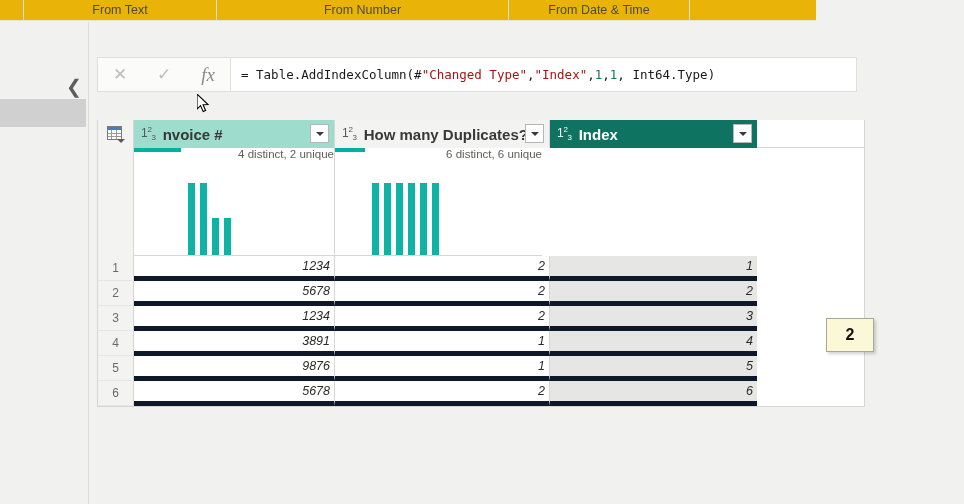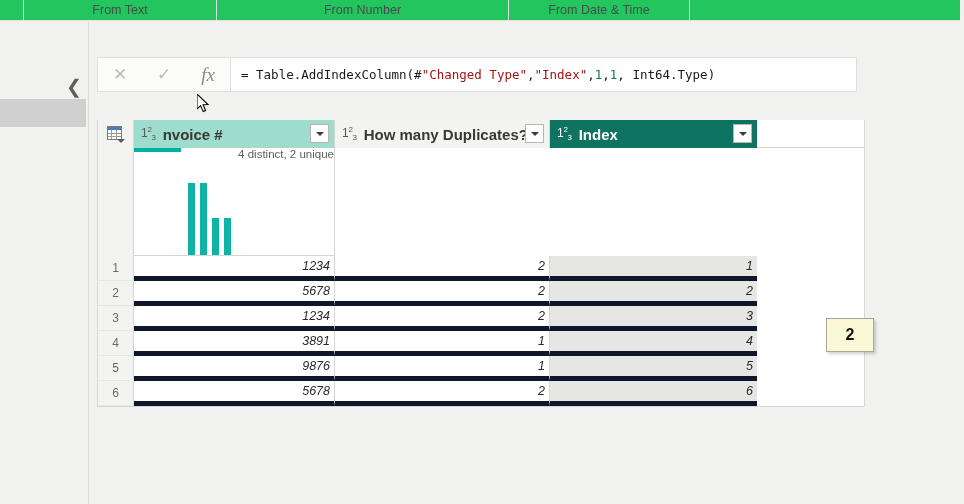--- a/index.html
+++ b/index.html
@@ -6,22 +6,22 @@
   html, body {
     width: 964px; height: 504px;
     background: #f1f1ef;
     font-family: "Liberation Sans", sans-serif;
     overflow: hidden;
   }
 
   
   .ribbon-strip {
     position: absolute; left: 0; top: 0;
-    width: 960px; height: 21px;
-    background: #22c55e;
+    width: 816px; height: 21px;
+    background: #eab308;
     border-bottom: 1px solid #e2e2e0;
     display: flex;
     align-items: center;
   }
   .ribbon-group {
     height: 21px;
     display: flex; align-items: center; justify-content: center;
     font-size: 12.5px;
     color: #4a4a4a;
     border-right: 1px solid #dedede;
@@ -337,20 +337,32 @@
         <div class="q-bars">
           <div class="q-bar" style="height:72px"></div>
           <div class="q-bar" style="height:72px"></div>
           <div class="q-bar" style="height:37px"></div>
           <div class="q-bar" style="height:37px"></div>
         </div>
         <div class="q-label">4 distinct, 2 unique</div>
       </div>
 
 
+      <div class="q-cell" style="width:207px;border-right:none">
+        <div class="q-topbar"></div>
+        <div class="q-bars">
+          <div class="q-bar" style="height:72px"></div>
+          <div class="q-bar" style="height:72px"></div>
+          <div class="q-bar" style="height:72px"></div>
+          <div class="q-bar" style="height:72px"></div>
+          <div class="q-bar" style="height:72px"></div>
+          <div class="q-bar" style="height:72px"></div>
+        </div>
+        <div class="q-label">6 distinct, 6 unique</div>
+      </div>
     </div>
 
     <div>
       <div class="data-row">
         <div class="rownum">1</div>
         <div class="cell" style="width:201px">1234</div>
         <div class="cell" style="width:215px">2</div>
         <div class="cell sel" style="width:207px;border-right:none">1</div>
       </div>
       <div class="data-row">

